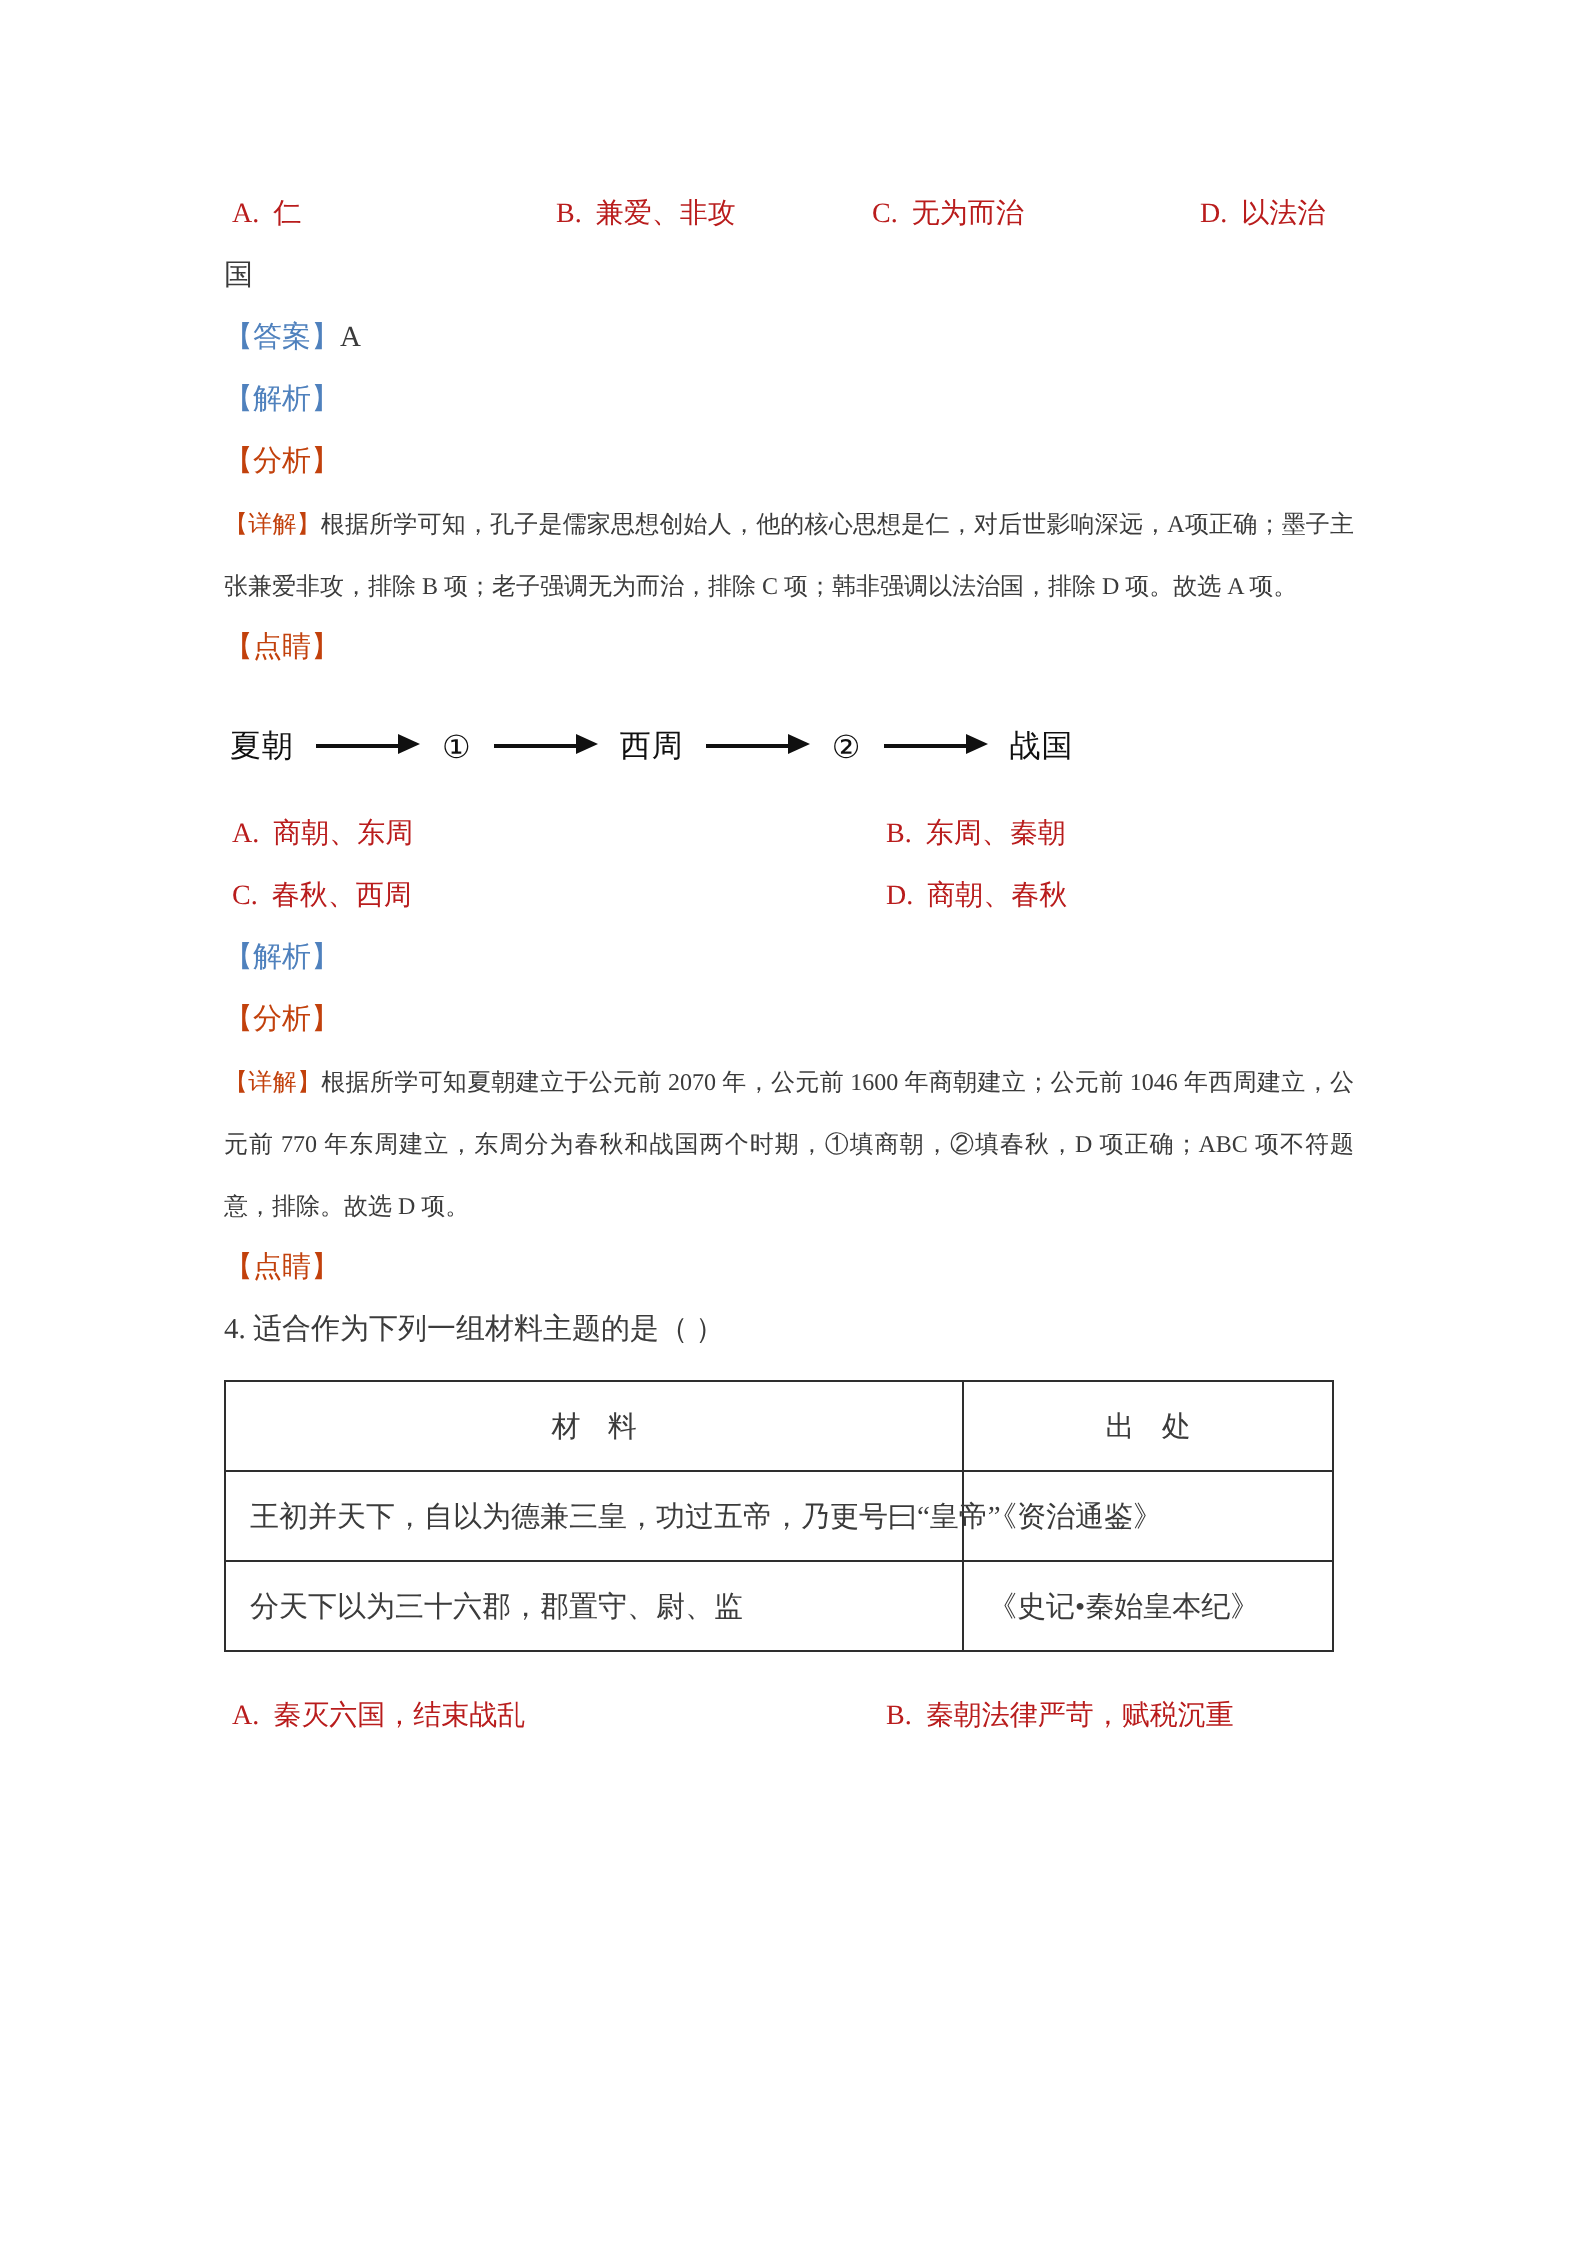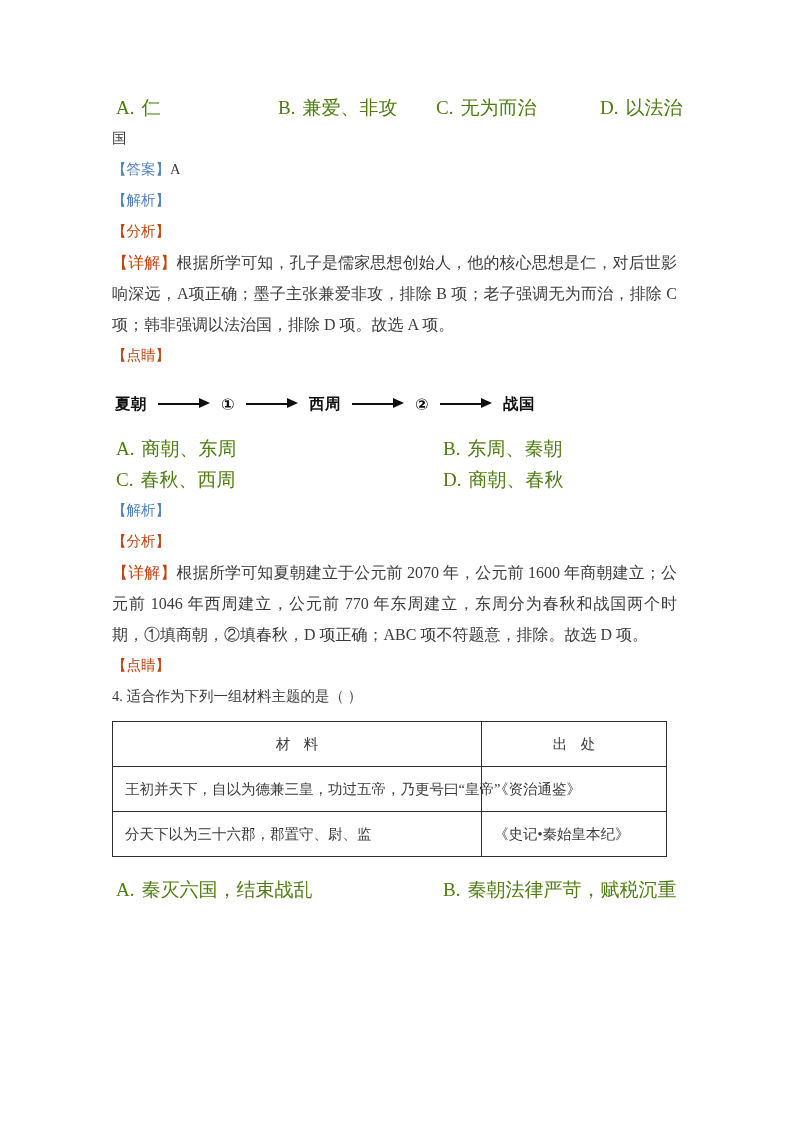--- a/index.html
+++ b/index.html
@@ -32,21 +32,21 @@
   }
 
   
   .line {
     font-size: 14.5px;
     line-height: 31px;
     color: #3b3b3b;
     white-space: pre-wrap;
   }
   .para {
-    font-size: 16px;
+    font-size: 12px;
     line-height: 31px;
     color: #3b3b3b;
     text-align: justify;
     text-justify: inter-ideograph;
     margin: 0;
     font-family: Liberation Serif, serif;
   }
   .tag-blue {
     color: #4f81bd;
   }
@@ -62,23 +62,23 @@
     font-size: 14.5px;
     line-height: 31px;
     color: #3b3b3b;
     margin: 0;
   }
 
   
   .opt-row {
     position: relative;
     height: 31px;
-    font-size: 19px;
-    line-height: 31px;
-    color: #4d7c0f;
+    font-size: 14px;
+    line-height: 31px;
+    color: #b91c1c;
   }
   .opt {
     position: absolute;
     top: 0;
     white-space: nowrap;
   }
   .opt .ltr {
     display: inline-block;
     margin-right: 7px;
   }
@@ -102,21 +102,21 @@
     display: flex;
     align-items: center;
     height: 42px;
     margin-top: 12px;
     margin-bottom: 8px;
     padding-left: 3px;
   }
   .tl-node {
     font-family: "DejaVu Sans", "Liberation Sans", sans-serif;
     font-size: 15.5px;
-    font-weight: 700;
+    font-weight: 400;
     color: #101010;
     letter-spacing: 0.5px;
     white-space: nowrap;
   }
   .tl-node.circled {
     font-size: 16px;
   }
   .tl-arrow {
     position: relative;
     width: 52px;

